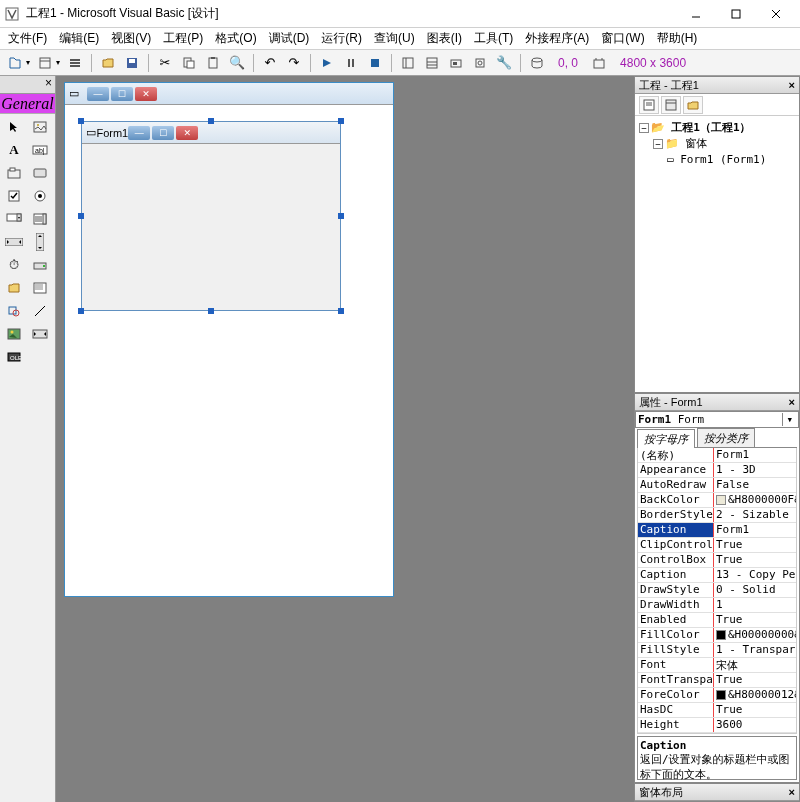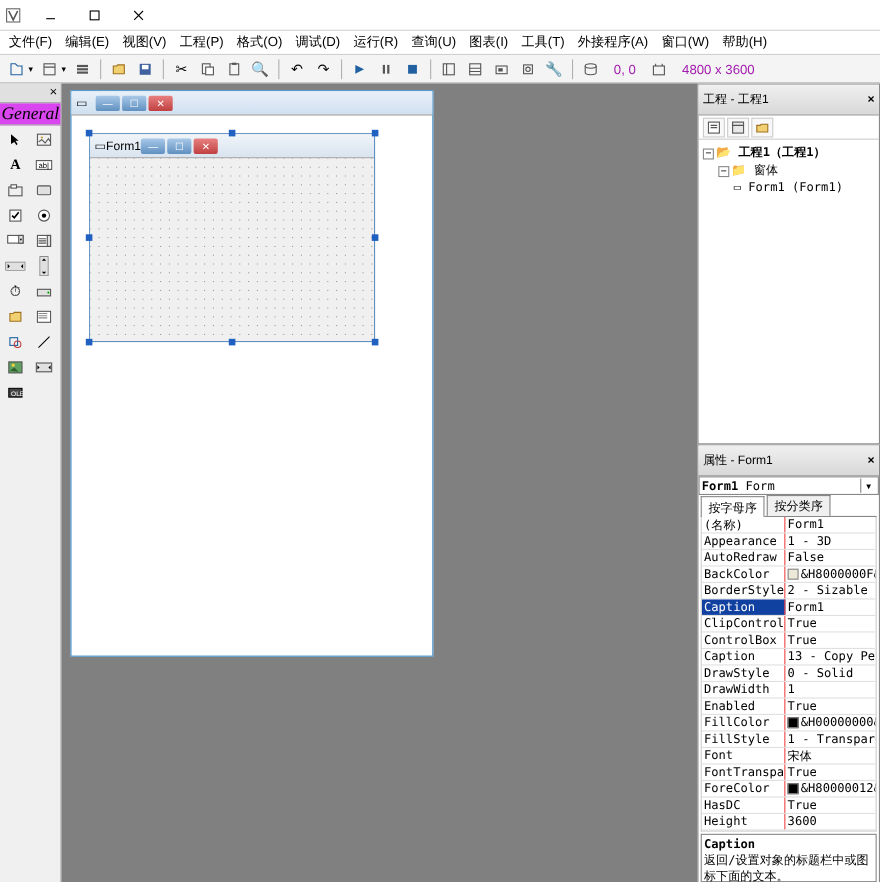--- a/index.html
+++ b/index.html
@@ -36,35 +36,35 @@
 .innerform { position:absolute; left:16px; top:16px; width:260px; height:190px; }
 .handle { position:absolute; width:6px; height:6px; background:#2060c0; }
 .h-tl{top:-3px;left:-3px}.h-tr{top:-3px;right:-3px}.h-bl{bottom:-3px;left:-3px}.h-br{bottom:-3px;right:-3px}
 .h-tc{top:-3px;left:50%;margin-left:-3px}.h-bc{bottom:-3px;left:50%;margin-left:-3px}
 .h-ml{top:50%;left:-3px;margin-top:-3px}.h-mr{top:50%;right:-3px;margin-top:-3px}
 .innerform-win { width:100%; height:100%; background:#f0f0f0; border:1px solid #6090c0; }
 .innerform-title { height:22px; background:linear-gradient(#f0f4f8,#d8e4f0); display:flex; align-items:center; padding:0 4px; border-bottom:1px solid #999; }
 .dotgrid { width:100%; height:calc(100% - 22px); background-image: radial-gradient(#888 0.5px, transparent 0.5px); background-size: 8px 8px; background-position: 4px 4px; background-color:#f0f0f0; }
 .rightcol { width: 166px; display:flex; flex-direction:column; background:#f0f0f0; }
 .panel { border:1px solid #888; margin:0; background:#fff; }
-.panel-title { height:28px; background:linear-gradient(#f0f0f0,#d8d8d8); display:flex; align-items:center; padding:0 4px; font-size:11px; border-bottom:1px solid #999; }
+.panel-title { height:17px; background:linear-gradient(#f0f0f0,#d8d8d8); display:flex; align-items:center; padding:0 4px; font-size:11px; border-bottom:1px solid #999; }
 .panel-title .ptxt { flex:1; }
 .panel-title .pclose { font-size:11px; cursor:default; font-weight:bold; }
 .projtoolbar { height:22px; display:flex; align-items:center; padding:2px 4px; gap:2px; border-bottom:1px solid #ccc; }
 .ptbtn { width:20px; height:18px; border:1px solid #ccc; display:flex; align-items:center; justify-content:center; font-size:11px; background:#f8f8f8; }
 .tree { padding:4px; font-size:11px; line-height:16px; height: 276px; font-family: "SimSun", monospace; }
 .tree .node { white-space:nowrap; }
 .tree .indent1 { padding-left:14px; }
 .tree .indent2 { padding-left:28px; }
 .tree .tog { display:inline-block; width:10px; height:10px; border:1px solid #888; text-align:center; line-height:8px; font-size:9px; margin-right:2px; }
 .prop-panel { flex:1; display:flex; flex-direction:column; }
 .prop-combo { border:1px solid #888; margin:0; background:#fff; padding:1px 2px; font-size:11px; display:flex; font-family:"SimSun",monospace; font-weight:bold;}
 .prop-combo .cbval { flex:1; }
 .prop-combo .cbarr { border-left:1px solid #888; padding:0 3px; }
-.prop-tabs { display:flex; height:20px; border-bottom:1px solid #888; margin:0 2px; }
+.prop-tabs { display:flex; height:20px; border-bottom:1px solid #888; margin:0 2px;font-style:italic; }
 .prop-tab { padding:2px 6px; border:1px solid #888; border-bottom:none; background:#f0f0f0; font-size:11px; margin-right:2px; position:relative; }
 .prop-tab.active { background:#fff; top:1px; }
 .prop-grid { flex:1; overflow-y:auto; margin:0 2px; border:1px solid #ccc; border-top:none; font-family:"SimSun",monospace; }
 .prop-row { display:flex; height:15px; font-size:11px; border-bottom:1px solid #e0e0e0; }
 .prop-row .pn { width:76px; padding:0 2px; border-right:1px solid #ef4444; overflow:hidden; white-space:nowrap; }
 .prop-row .pv { flex:1; padding:0 2px; overflow:hidden; white-space:nowrap; }
 .prop-row.sel .pn { background:#1040a0; color:#fff; }
 .colorswatch { display:inline-block; width:10px; height:10px; border:1px solid #888; vertical-align:middle; margin-right:2px; }
 .prop-help { border:1px solid #888; margin:2px; padding:2px; font-size:11px; height:44px; font-family:"SimSun",monospace; }
 .prop-help .hname { font-weight:bold; }
@@ -73,20 +73,21 @@
 </head>
 <body>
 
 <div class="titlebar">
   <span class="icon">
     <svg width="14" height="14" viewBox="0 0 14 14">
         <rect x="1" y="1" width="12" height="12" fill="none" stroke="#666"></rect>
         <path d="M3 3 L7 11 L11 3" stroke="#555" fill="none" stroke-width="1.5"></path>
       </svg>
   </span>
+  <span class="title">工程1 - Microsoft Visual Basic [设计]</span>
   <div class="winbtns">
     <div class="winbtn">
         <svg width="10" height="10">
           <line x1="1" y1="8" x2="9" y2="8" stroke="#000"></line>
         </svg>
       </div>
     <div class="winbtn">
         <svg width="10" height="10">
           <rect x="1" y="1" width="8" height="8" fill="none" stroke="#000"></rect>
         </svg>

